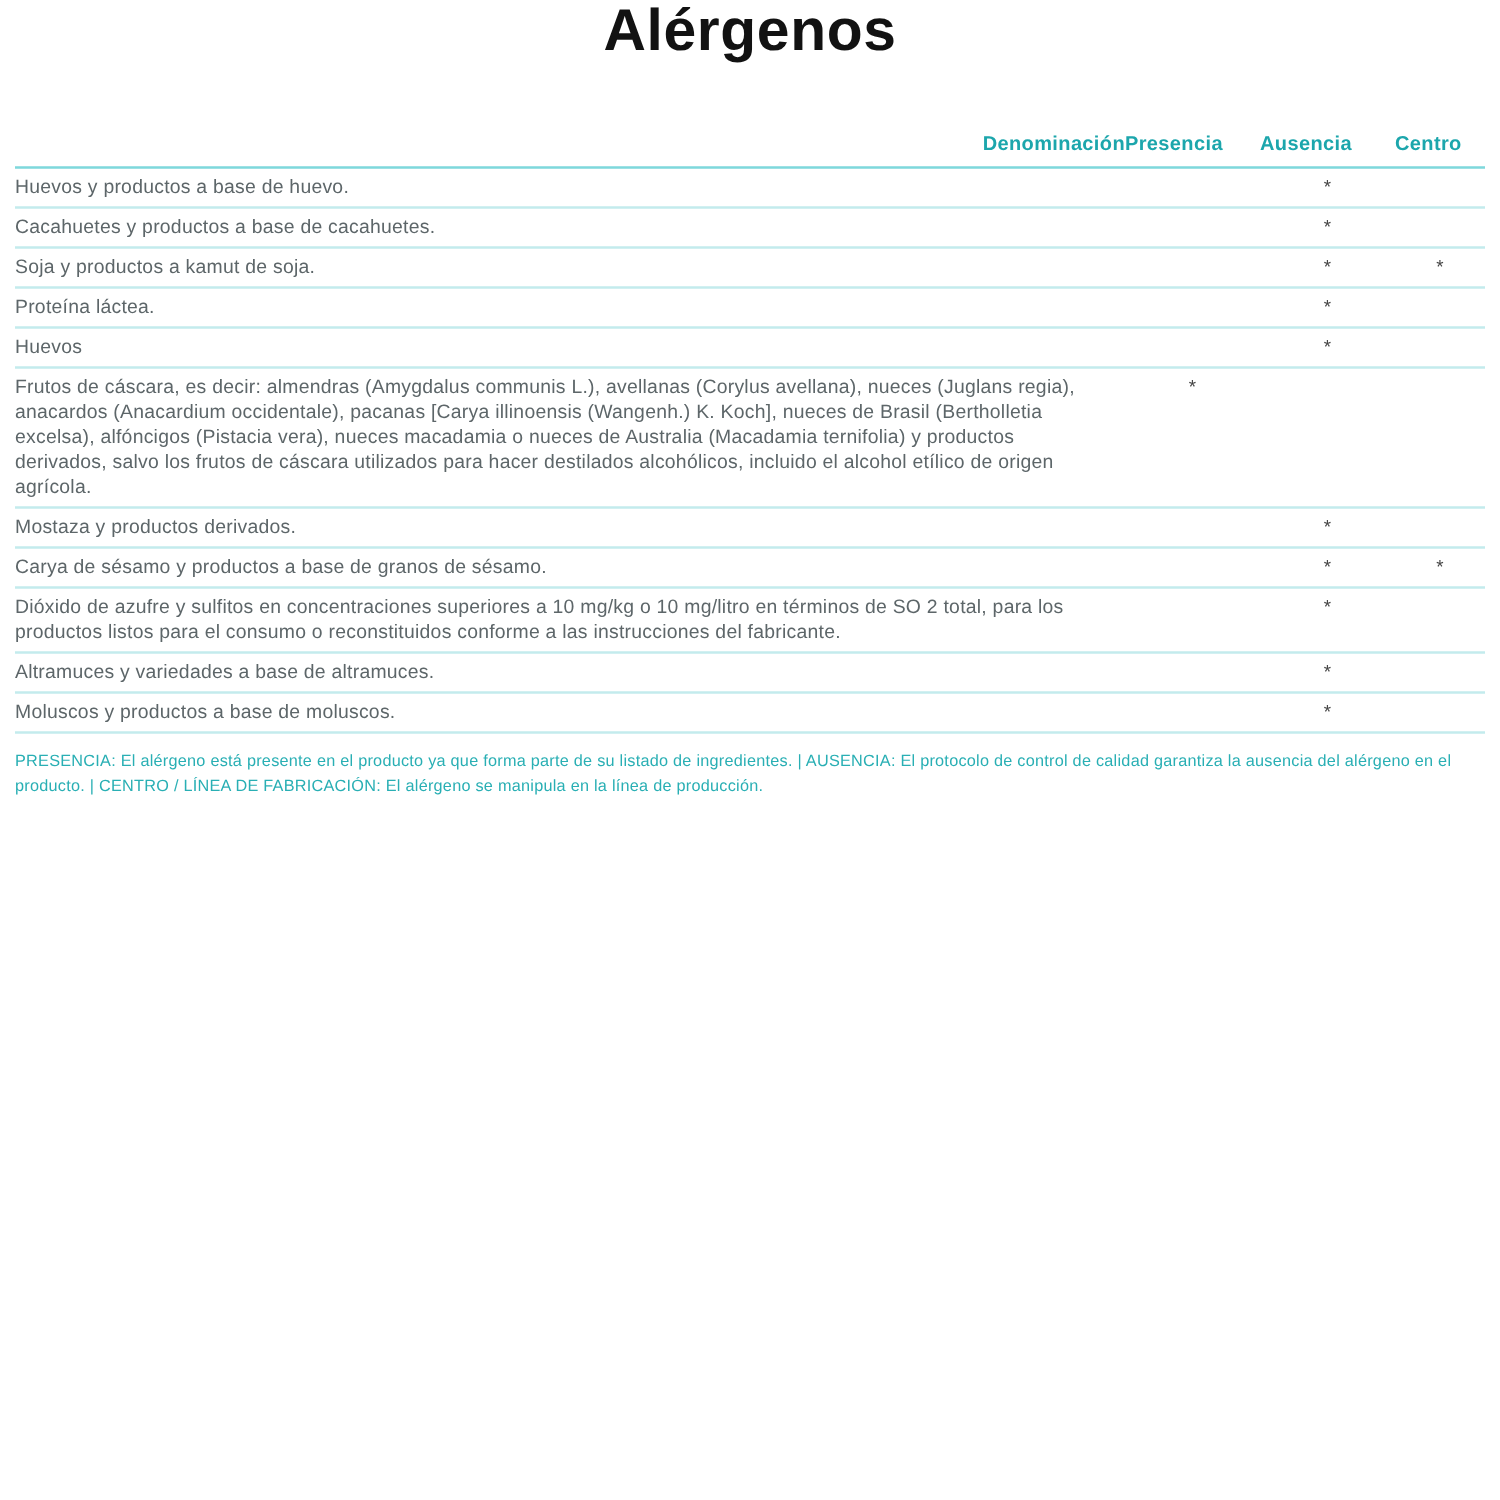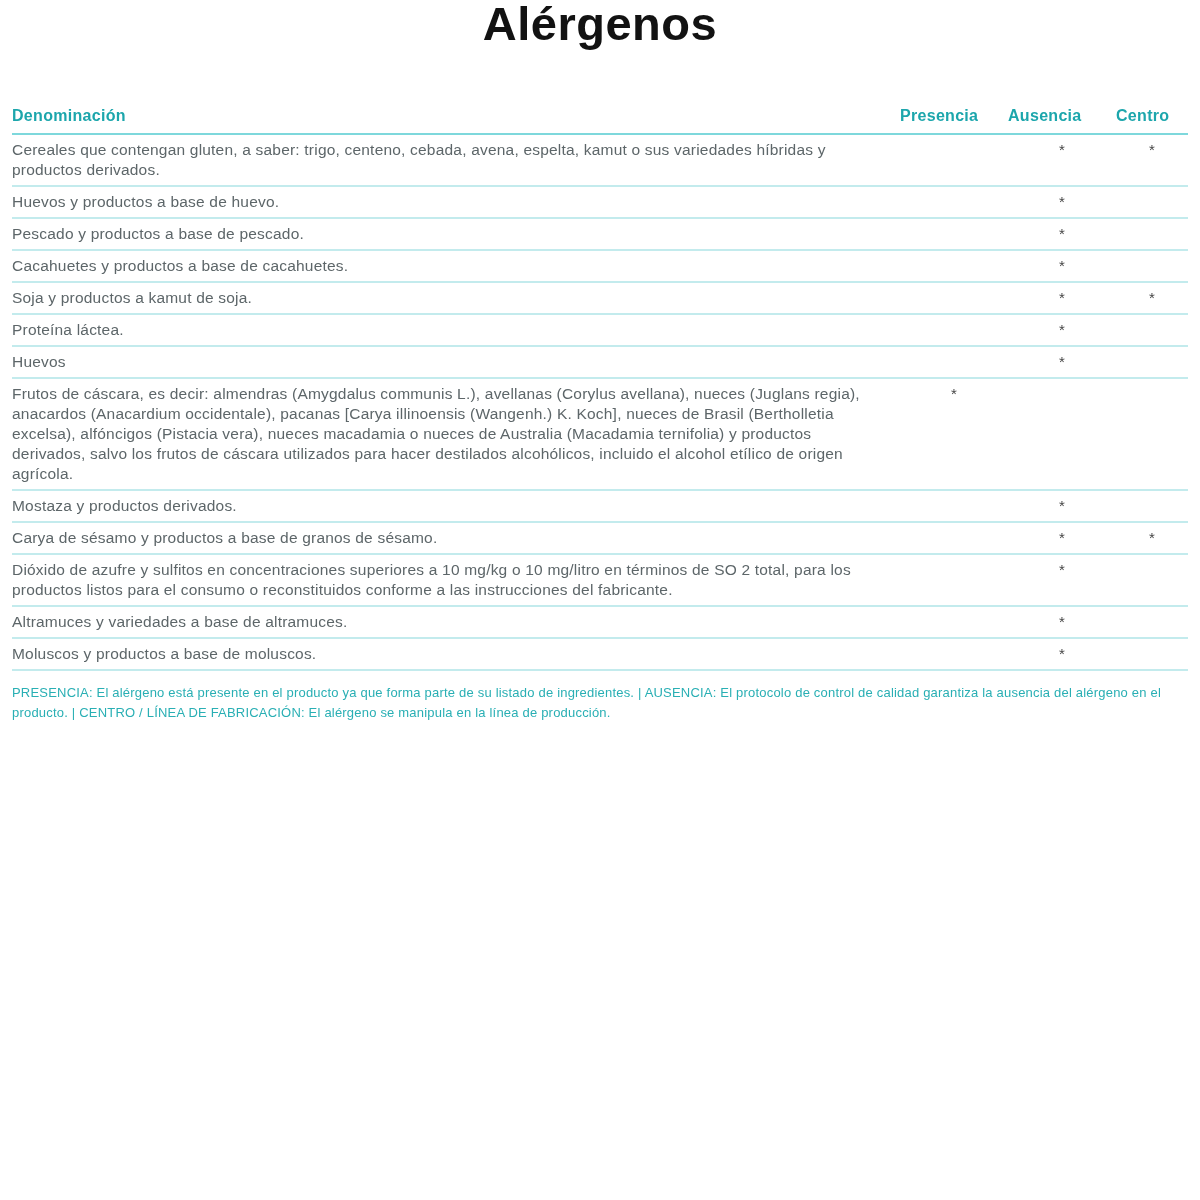--- a/index.html
+++ b/index.html
@@ -45,21 +45,21 @@
   col.c-centro { width: 72px; }
   th {
     color: var(--accent, #1CA6AC);
     font-size: 16px;
     font-weight: 700;
     letter-spacing: 0.3px;
     padding: 0 0 8px 0;
     border-bottom: 2px solid var(--header_border, #7ED8DC);
     white-space: nowrap;
   }
-  th.h-name { text-align: left; }
+  th.h-name { text-align: right; }
   th.h-mark { text-align: left; }
   td {
     border-bottom: 2px solid var(--row_border, #C3EBED);
     padding: 5px 0;
     vertical-align: top;
     font-size: 15.5px;
     line-height: 20px;
   }
   td.name {
     color: var(--body_text, #5D6669);
@@ -98,33 +98,21 @@
       <thead>
         <tr>
           <th class="h-name">Denominación</th>
           <th class="h-mark">Presencia</th>
           <th class="h-mark">Ausencia</th>
           <th class="h-mark">Centro</th>
         </tr>
       </thead>
       <tbody id="allergen-rows">
           <tr>
-    <td class="name">Cereales que contengan gluten, a saber: trigo, centeno, cebada, avena, espelta, kamut o sus variedades híbridas y productos derivados.</td>
-    <td class="mark"></td>
-    <td class="mark">*</td>
-    <td class="mark">*</td>
-  </tr>
-          <tr>
     <td class="name">Huevos y productos a base de huevo.</td>
-    <td class="mark"></td>
-    <td class="mark">*</td>
-    <td class="mark"></td>
-  </tr>
-          <tr>
-    <td class="name">Pescado y productos a base de pescado.</td>
     <td class="mark"></td>
     <td class="mark">*</td>
     <td class="mark"></td>
   </tr>
           <tr>
     <td class="name">Cacahuetes y productos a base de cacahuetes.</td>
     <td class="mark"></td>
     <td class="mark">*</td>
     <td class="mark"></td>
   </tr>

